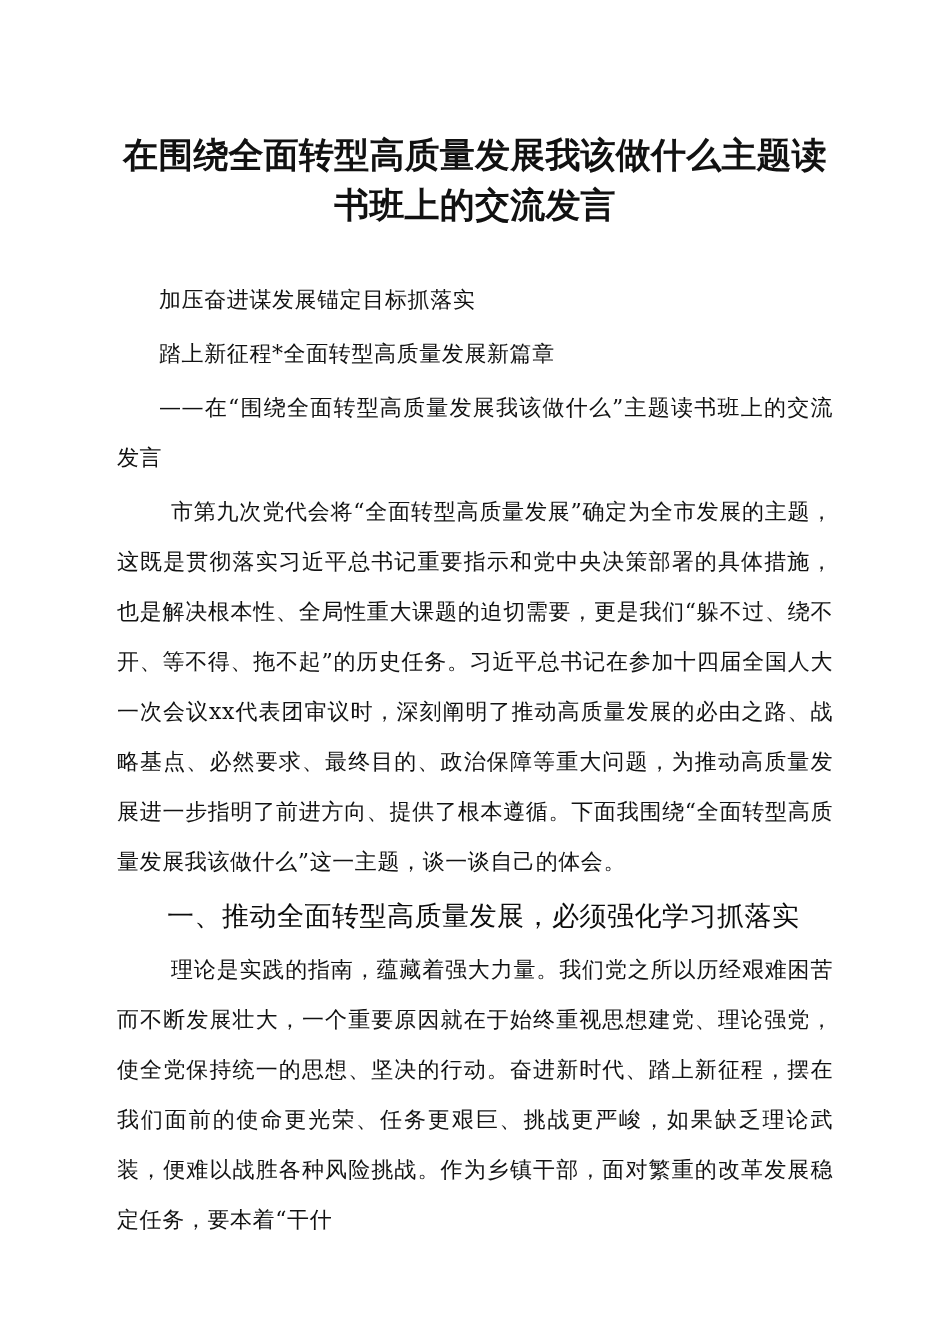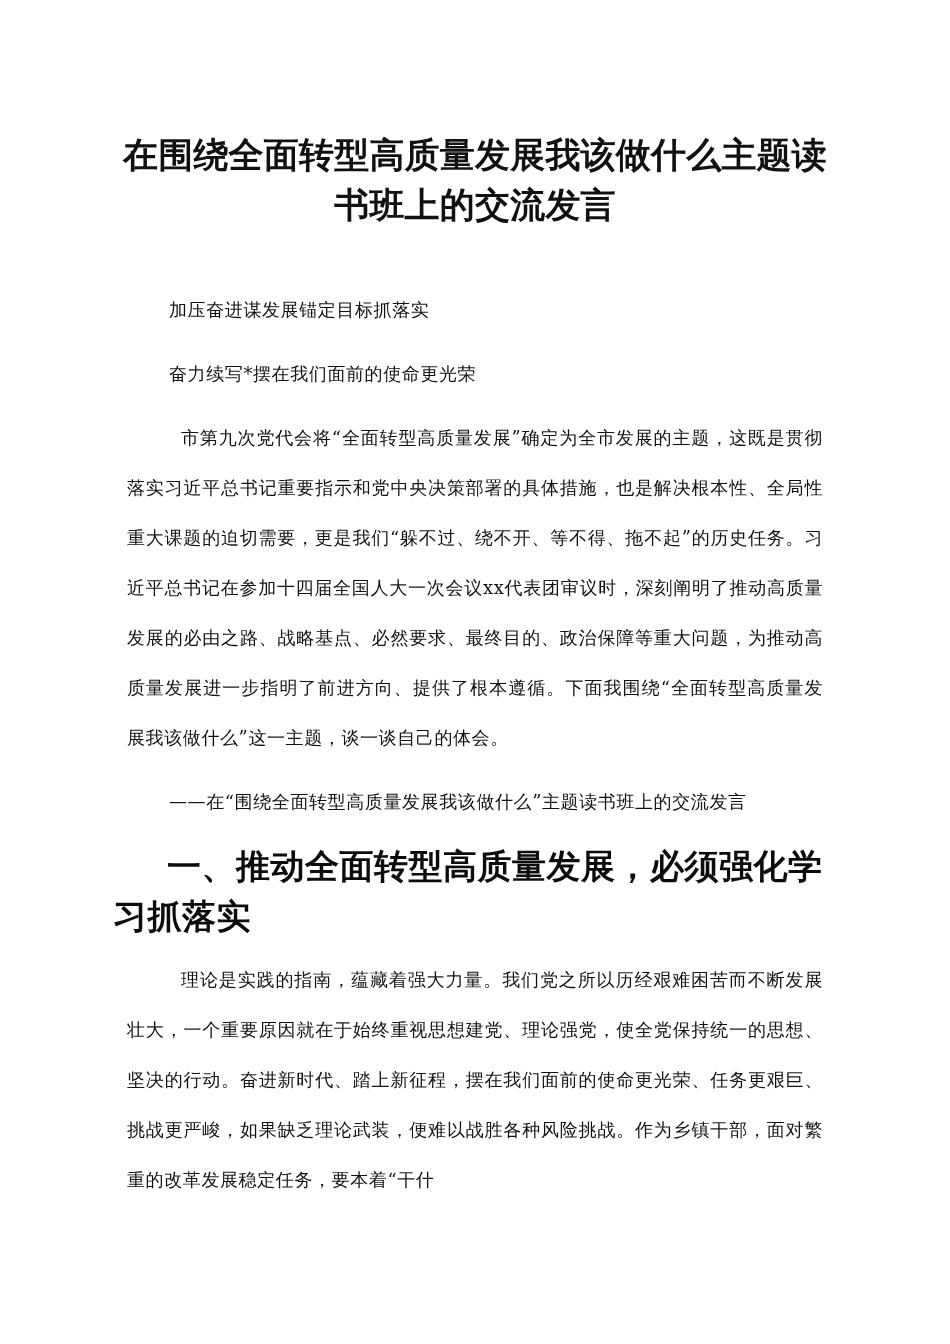--- a/index.html
+++ b/index.html
@@ -42,23 +42,23 @@
     color: #111111;
   }
 
   
   .body-block {
     padding-top: 40px;
   }
 
   
   .para {
-    margin: 14px;
+    margin: 4px;
     font-family: "DejaVu Serif", "Liberation Serif", serif;
-    font-size: 18px;
+    font-size: 22px;
     line-height: 50px;
     text-align: justify;
     text-justify: inter-character;
     letter-spacing: 0.6px;
     color: #121212;
     word-break: break-all;
   }
 
   .para.indent {
     text-indent: 54px;
@@ -71,22 +71,22 @@
   .para.epigraph {
     text-indent: 42px;
     text-align: left;
   }
 
   
   .section-heading {
     margin: 0;
     text-indent: 54px;
     font-family: "Liberation Sans", "DejaVu Sans", sans-serif;
-    font-weight: bold;
-    font-size: 34px;
+    font-weight: normal;
+    font-size: 27px;
     line-height: 50px;
     letter-spacing: 0.5px;
     color: #0c0c0c;
     text-align: left;
   }
 
   
   .para::after {
     content: "";
     display: inline-block;
@@ -98,24 +98,24 @@
 <body>
 
 <div class="page">
 
   <h1 class="doc-title">在围绕全面转型高质量发展我该做什么主题读书班上的交流发言</h1>
 
   <div class="body-block">
 
     <p class="para epigraph noflow">加压奋进谋发展锚定目标抓落实</p>
 
-    <p class="para epigraph noflow">奋力续写*摆在我们面前的使命更光荣</p>
+    <p class="para epigraph noflow">踏上新征程*全面转型高质量发展新篇章</p>
+
+    <p class="para sub-title-line noflow">——在“围绕全面转型高质量发展我该做什么”主题读书班上的交流发言</p>
 
     <p class="para indent noflow">市第九次党代会将“全面转型高质量发展”确定为全市发展的主题，这既是贯彻落实习近平总书记重要指示和党中央决策部署的具体措施，也是解决根本性、全局性重大课题的迫切需要，更是我们“躲不过、绕不开、等不得、拖不起”的历史任务。习近平总书记在参加十四届全国人大一次会议xx代表团审议时，深刻阐明了推动高质量发展的必由之路、战略基点、必然要求、最终目的、政治保障等重大问题，为推动高质量发展进一步指明了前进方向、提供了根本遵循。下面我围绕“全面转型高质量发展我该做什么”这一主题，谈一谈自己的体会。</p>
-
-    <p class="para sub-title-line noflow">——在“围绕全面转型高质量发展我该做什么”主题读书班上的交流发言</p>
 
     <p class="section-heading">一、推动全面转型高质量发展，必须强化学习抓落实</p>
 
     <p class="para indent noflow">理论是实践的指南，蕴藏着强大力量。我们党之所以历经艰难困苦而不断发展壮大，一个重要原因就在于始终重视思想建党、理论强党，使全党保持统一的思想、坚决的行动。奋进新时代、踏上新征程，摆在我们面前的使命更光荣、任务更艰巨、挑战更严峻，如果缺乏理论武装，便难以战胜各种风险挑战。作为乡镇干部，面对繁重的改革发展稳定任务，要本着“干什</p>
 
   </div>
 </div>
 
 </body></html>

